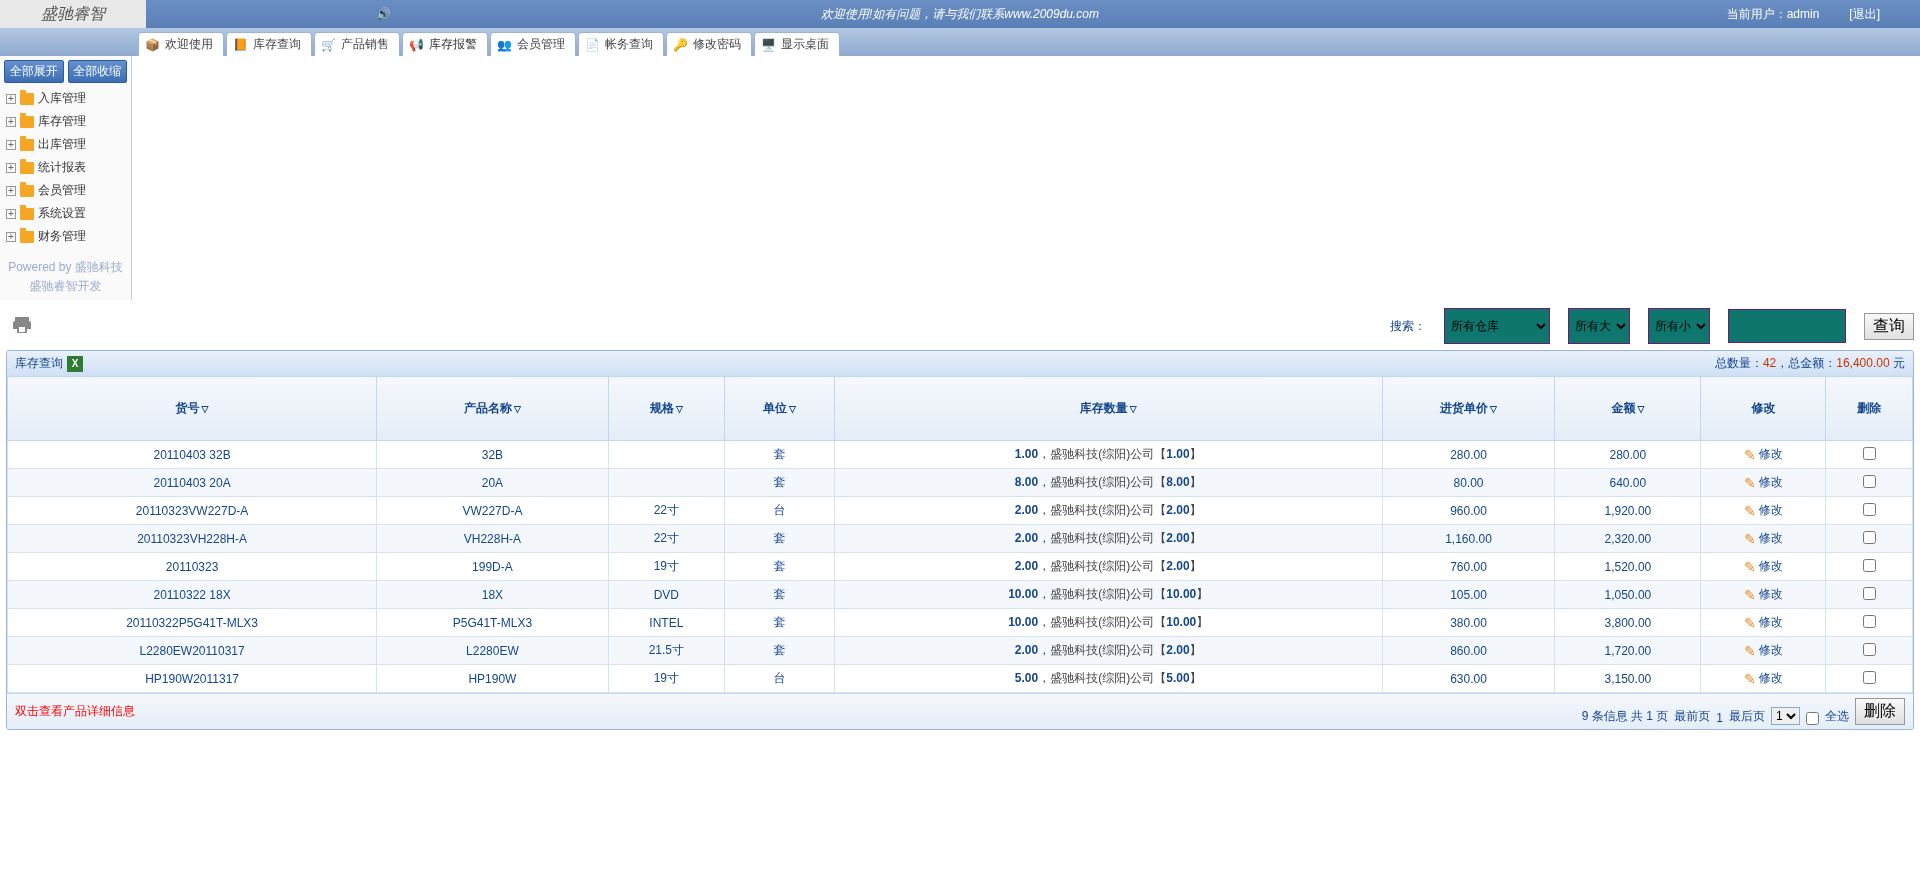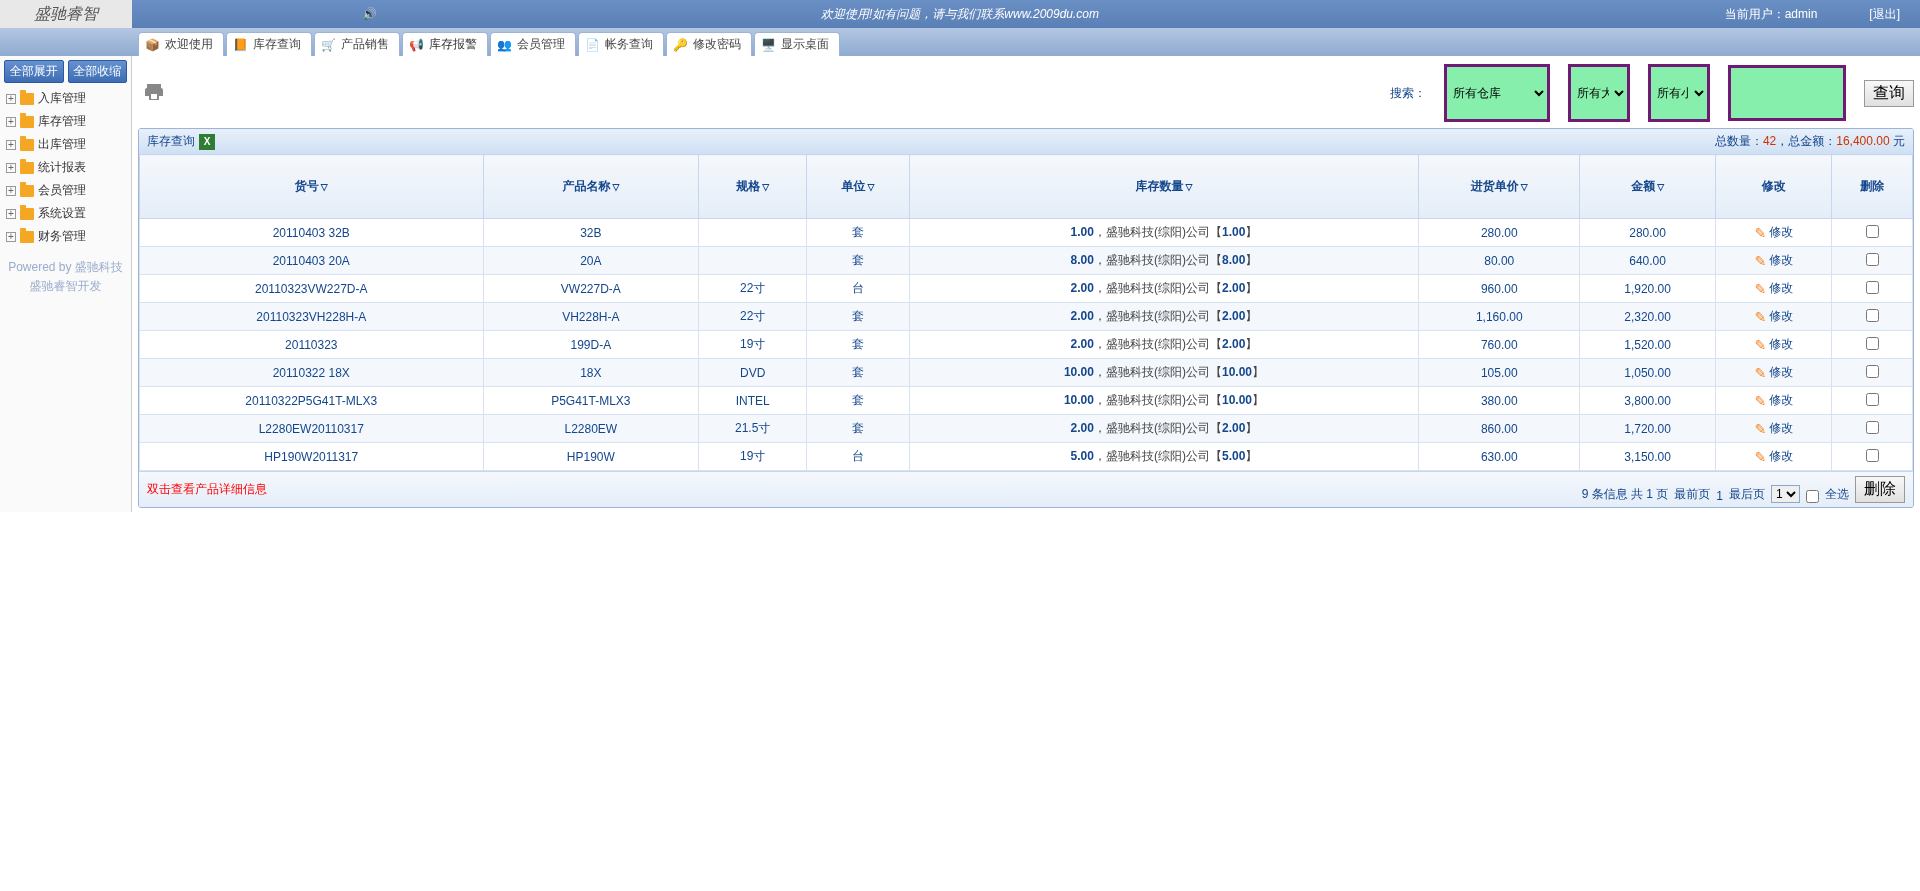--- a/index.html
+++ b/index.html
@@ -1,40 +1,40 @@
 <!DOCTYPE html>
 <html><head>
 <meta charset="utf-8">
 <style>
 * { margin:0; padding:0; box-sizing:border-box; font-family:"Microsoft YaHei",Arial,sans-serif; font-size:12px; }
 body { background:#fff; }
 .top-bar { background:linear-gradient(#6a8fc4,#5a7fb6); height:28px; display:flex; align-items:center; color:#fff; position:relative; }
-.logo { width:132px; height:28px; background:#e8e8e8; display:flex; align-items:center; justify-content:center; font-family:serif; font-style:italic; color:#555; font-size:16px; }
+.logo { width:146px; height:28px; background:#e8e8e8; display:flex; align-items:center; justify-content:center; font-family:serif; font-style:italic; color:#555; font-size:16px; }
 .welcome { position:absolute; left:50%; transform:translateX(-50%); font-size:12px;font-style:italic; }
-.top-right { margin-left:auto; display:flex; align-items:center; gap:52px; padding-right:20px; }
+.top-right { margin-left:auto; display:flex; align-items:center; gap:30px; padding-right:40px; }
 .user-info, .logout { color:#fff; font-size:12px; }
 .logout { cursor:pointer; }
 .tabs { background:linear-gradient(#b3c7e2,#8fabd0); height:28px; display:flex; align-items:flex-end; padding-left:138px; }
 .tab { background:#fff; border:1px solid #9cb4d8; border-bottom:none; border-radius:4px 4px 0 0; padding:4px 10px 4px 6px; margin-right:2px; display:flex; align-items:center; gap:4px; color:#444; cursor:pointer; height:24px; }
 .tab.active { background:#fff; color:#333; font-weight:normal; }
 .tab-icon { width:16px; height:16px; display:inline-flex; align-items:center; justify-content:center; }
-.main { display:flex; }
+.main { display:flex;flex-direction:column; }
 .sidebar { width:132px; background:#fafafa; border-right:1px solid #ccc; padding:4px; }
 .btn-row { display:flex; gap:4px; margin-bottom:4px; }
 .s-btn { flex:1; background:linear-gradient(#6591cf,#3d6db3); color:#fff; border:1px solid #2c5a9e; border-radius:2px; padding:2px 0; text-align:center; cursor:pointer; font-size:12px; }
 .nav-item { display:flex; align-items:center; gap:4px; padding:3px 2px; color:#333; cursor:pointer; }
 .plus-icon { width:10px; height:10px; display:inline-flex; align-items:center; justify-content:center; font-size:10px; color:#666; border:1px solid #999; line-height:1; }
 .folder-icon { width:14px; height:12px; background:#f5a623; border-radius:1px; position:relative; }
 .folder-icon::before { content:''; position:absolute; top:-3px; left:0; width:6px; height:3px; background:#f5a623; border-radius:1px 1px 0 0; }
 .powered { text-align:center; color:#9aaccc; font-size:11px; margin-top:10px; line-height:1.6; }
 .content { flex:1; padding:4px 6px; }
 .toolbar { display:flex; align-items:center; padding:4px 0 6px 4px; }
 .print-icon svg { width:24px; height:24px; }
 .search-area { margin-left:auto; display:flex; align-items:center; gap:18px; color:#14468c; }
-.search-area select, .search-area input[type=text] { border:3px solid #701a75; padding:18px 2px; font-size:12px; background:#86efac; }
+.search-area select, .search-area input[type=text] { border:1px solid #701a75; padding:9px 2px; font-size:12px; background:#0f766e; }
 #sel1{width:106px}#sel2{width:62px}#sel3{width:62px}#searchbox{width:118px}
 .btn { background:linear-gradient(#f8f8f8,#e0e0e0); border:1px solid #999; padding:2px 8px; cursor:pointer; font-size:16px; }
 .panel { border:1px solid #9cb4d8; border-radius:3px; overflow:hidden; }
 .panel-head { background:linear-gradient(#e8f0fb,#cfe0f4); padding:4px 8px; display:flex; align-items:center; color:#14468c; font-size:12px; }
 .excel-icon { width:16px; height:16px; background:#2e7d32; color:#fff; display:inline-flex; align-items:center; justify-content:center; font-size:10px; font-weight:bold; margin-left:4px; cursor:pointer; }
 .summary { margin-left:auto; color:#14468c; }
 .summary b { color:#cc3300; font-weight:normal; }
 table { width:100%; border-collapse:collapse; }
 th { background:linear-gradient(#f5f8fc,#e4edf8); color:#14468c; font-weight:bold; padding:23px 4px; border:1px solid #c6d6ec; text-align:center; font-size:12px; }
 .sort-icon { font-size:9px; color:#14468c; margin-left:2px; }

